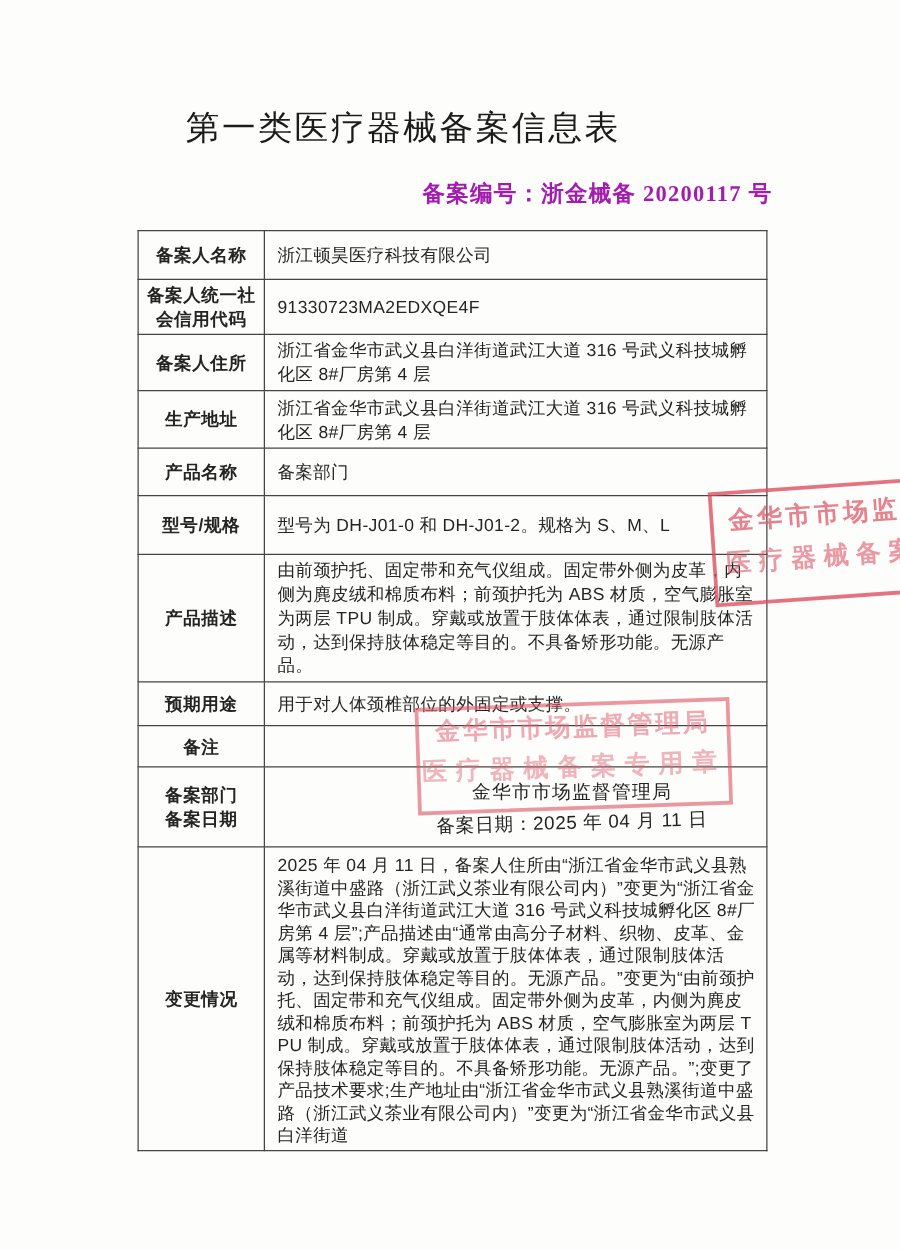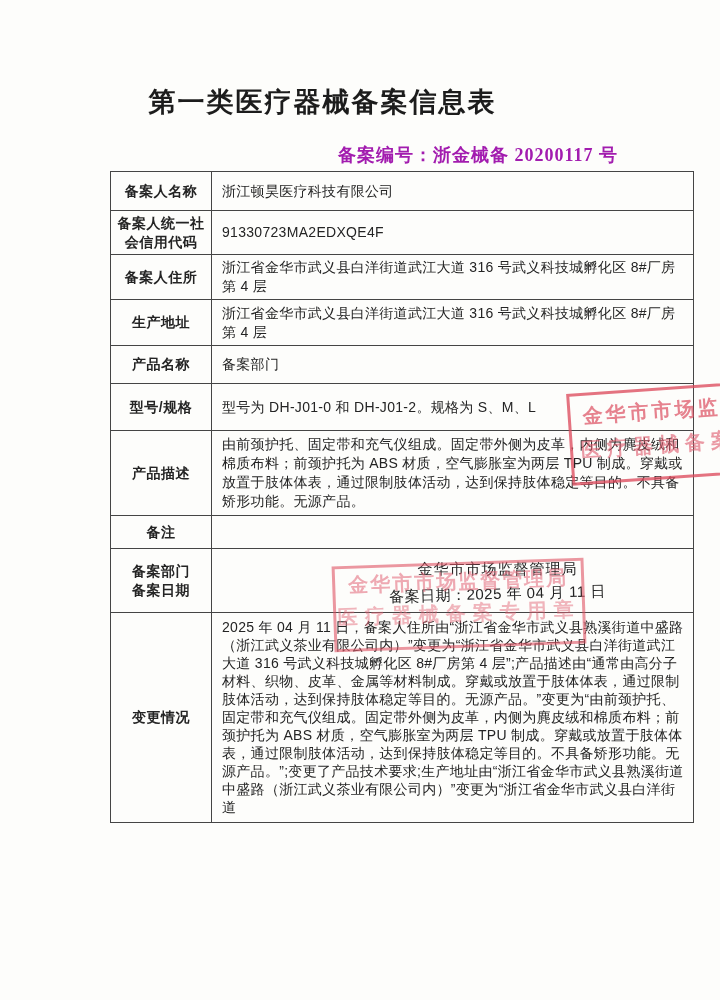--- a/index.html
+++ b/index.html
@@ -4,30 +4,30 @@
 <style>
   html,body{margin:0;padding:0;background:#ffffff;}
   .page{
     position:relative;width:720px;height:1000px;overflow:hidden;
     background:#fdfdfb;
     font-family:"Liberation Sans", sans-serif;
     color:#222;
   }
   .doc-title{
     position:absolute;top:84px;left:0;width:645px;
-    text-align:center;font-size:27px;font-weight:700;letter-spacing:2px;
+    text-align:center;font-size:27px;font-weight:400;letter-spacing:2px;
     color:#1c1c1c;
   }
   .reg-no{
     position:absolute;top:143px;right:102px;
     font-size:18px;font-weight:700;letter-spacing:1px;color:#a21caf;
     font-family:"Liberation Serif", serif;
   }
   table.record{
-    position:absolute;left:110px;top:171px;width:584px;
+    position:absolute;left:110px;top:184px;width:504px;
     border-collapse:collapse;table-layout:fixed;border-radius:10px;
   }
   table.record td{
     border:1.6px solid #454545;
     vertical-align:middle;
     font-size:14px;color:#242424;
   }
   td.lbl{
     width:96px;text-align:center;font-weight:700;
     padding:2px 2px;letter-spacing:0.5px;line-height:19px;
@@ -105,20 +105,24 @@
         <td class="val">备案部门</td>
       </tr>
       <tr class="r5">
         <td class="lbl">型号/规格</td>
         <td class="val">型号为 DH-J01-0 和 DH-J01-2。规格为 S、M、L</td>
       </tr>
       <tr class="r6">
         <td class="lbl">产品描述</td>
         <td class="val">由前颈护托、固定带和充气仪组成。固定带外侧为皮革，内侧为麂皮绒和棉质布料；前颈护托为 ABS 材质，空气膨胀室为两层 TPU 制成。穿戴或放置于肢体体表，通过限制肢体活动，达到保持肢体稳定等目的。不具备矫形功能。无源产品。</td>
       </tr>
+      <tr class="r7">
+        <td class="lbl">预期用途</td>
+        <td class="val">用于对人体颈椎部位的外固定或支撑。</td>
+      </tr>
       <tr class="r8">
         <td class="lbl">备注</td>
         <td class="val"></td>
       </tr>
       <tr class="r9">
         <td class="lbl">备案部门
 备案日期</td>
         <td class="val dept-cell">
           <div class="dept-name">金华市市场监督管理局</div>
           <div class="record-date">备案日期：2025 年 04 月 11 日</div>

